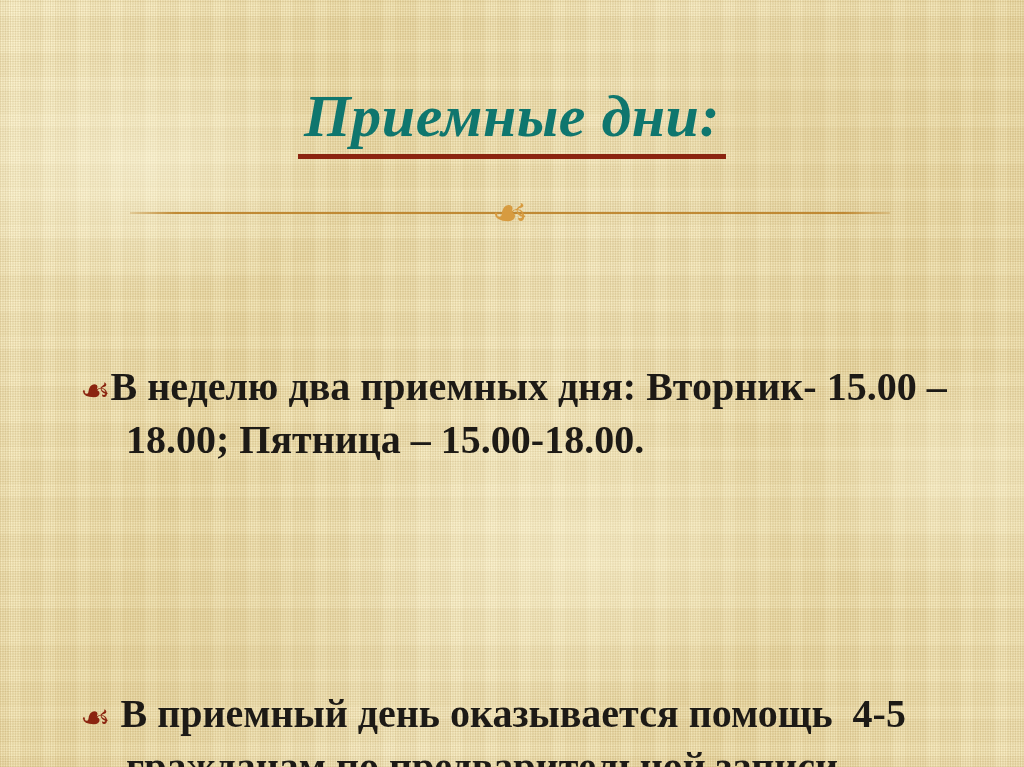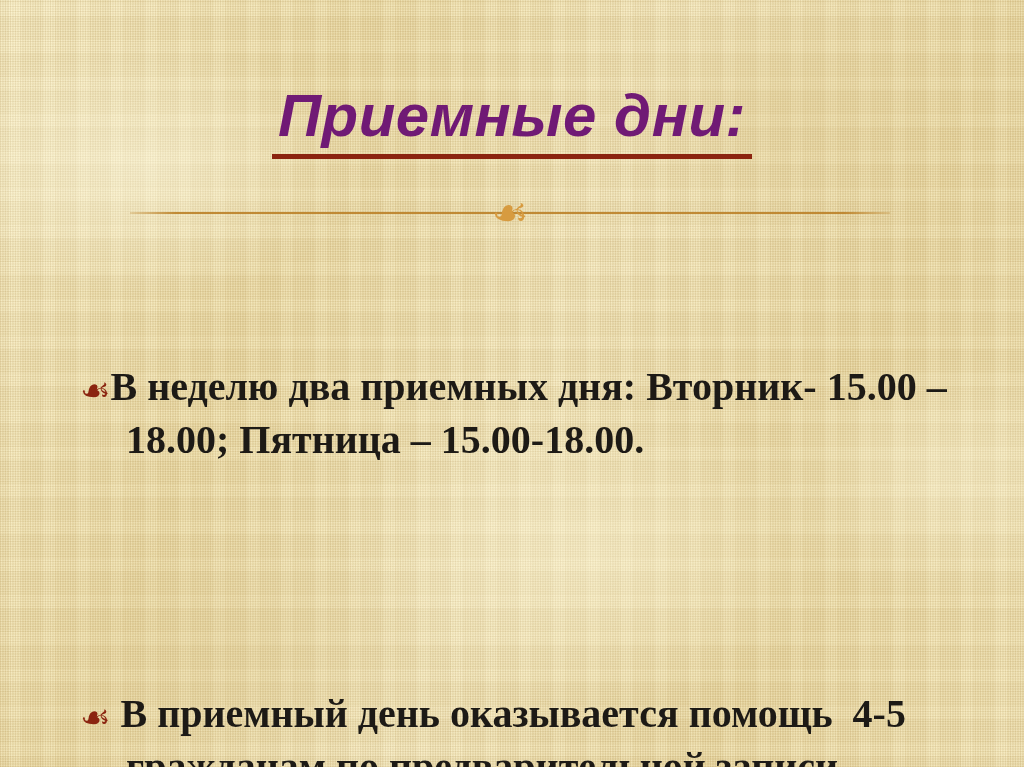--- a/index.html
+++ b/index.html
@@ -88,27 +88,27 @@
   
   .title-block {
     position: absolute;
     left: 0;
     top: 86px;
     width: 1024px;
     text-align: center;
   }
   .slide-title {
     display: inline-block;
-    font-family: Liberation Sans, sans-serif;
+    font-family: Liberation Serif, serif;
     font-style: italic;
     font-weight: bold;
     font-size: 60px;
     line-height: 1.0;
     letter-spacing: 0.5px;
-    color: #701a75;
+    color: #0f766e;
     border-bottom: 5px solid #8b2410;
     padding: 0 6px 8px 6px;
     white-space: nowrap;
   }
 
   
   .divider {
     position: absolute;
     left: 130px;
     top: 196px;

